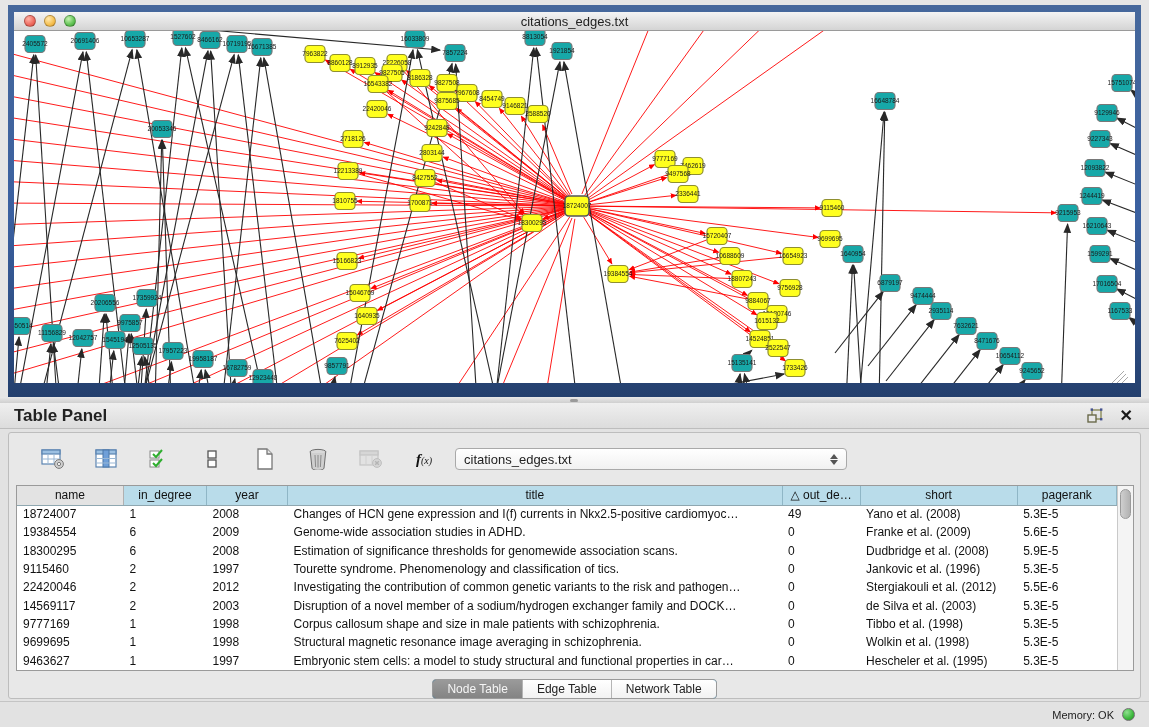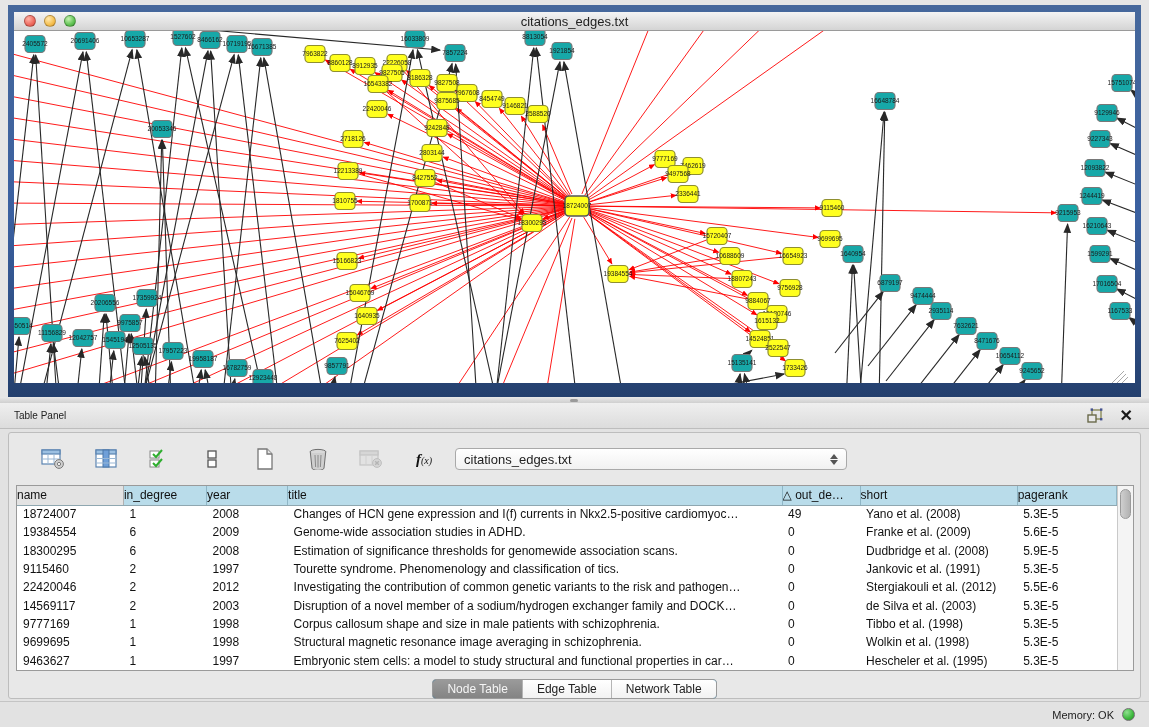--- a/index.html
+++ b/index.html
@@ -32,21 +32,21 @@
   
   .divider { position:absolute; left:0; top:397px; width:1149px; height:6px;
     background:linear-gradient(180deg,#e9e9e9,#cfcfcf); }
   .divider .knob { position:absolute; left:570px; top:2px; width:8px; height:3px;
     border-radius:2px; background:#9a9a9a; }
 
   
   .table-panel { position:absolute; left:0; top:403px; width:1149px; height:298px; background:#e2e2e2; }
   .tp-header { height:26px; background:linear-gradient(180deg,#efefef,#dcdcdc);
     border-bottom:1px solid #bdbdbd; display:flex; align-items:center; }
-  .tp-title { font-size:10px; color:#222; margin-left:14px; flex:1; }
+  .tp-title { font-size:17px; color:#222; margin-left:14px; flex:1;font-weight:bold; }
   .tp-float { width:20px; height:16px; margin-right:14px; cursor:pointer; }
   .tp-close { font-size:16px; font-weight:bold; color:#1a1a1a; margin-right:16px; cursor:pointer; line-height:16px; }
   .tp-body { position:absolute; left:8px; right:8px; top:29px; bottom:2px;
     background:#e8e8e8; border:1px solid #bdbdbd; border-radius:3px; }
 
   
   .tp-toolbar { position:absolute; left:10px; top:12px; height:28px; display:flex; align-items:center; }
   .tb-btn { width:30px; height:26px; display:flex; align-items:center; justify-content:center;
     margin-right:4px; border-radius:3px; cursor:pointer;margin-left:19px; }
   .tb-btn.disabled { opacity:.45; cursor:default; }
@@ -59,21 +59,21 @@
   .combo .stepper { display:flex; flex-direction:column; gap:1px; }
   .combo .stepper span { width:0; height:0; border-left:4px solid transparent; border-right:4px solid transparent; }
   .combo .stepper .up { border-bottom:5px solid #555; }
   .combo .stepper .down { border-top:5px solid #555; }
 
   
   .grid-wrap { position:absolute; left:7px; top:52px; width:1118px; height:186px;
     background:#fff; border:1px solid #9a9a9a; display:flex; }
   table.grid { border-collapse:collapse; table-layout:fixed; width:1100px; font-size:12px; color:#111; }
   table.grid th { background:#b9dcea; font-weight:normal; font-size:12px; height:19px;
-    border-right:1px solid #8fb6c6; border-bottom:1px solid #8fa7b0; text-align:left; cursor:pointer;
+    border-right:1px solid #8fb6c6; border-bottom:1px solid #8fa7b0; text-align:center; cursor:pointer;
     overflow:hidden; white-space:nowrap; }
   table.grid th.first { background:#e3e3e3; border-right:1px solid #b0b0b0; }
   table.grid td { height:16px; padding:0 6px; white-space:nowrap; overflow:hidden; text-overflow:clip; }
   .vscroll { width:16px; background:#f4f4f4; border-left:1px solid #c9c9c9; position:relative; }
   .vthumb { position:absolute; left:2px; right:2px; top:3px; height:30px; border-radius:6px;
     background:linear-gradient(90deg,#cfcfcf,#b2b2b2); border:1px solid #9a9a9a; cursor:pointer; }
 
   
   .tabbar { position:absolute; left:0; right:0; top:246px; display:flex; justify-content:center; }
   .seg { display:flex; border:1px solid #9a9a9a; border-radius:4px; overflow:hidden;
@@ -781,21 +781,21 @@
               <td>0</td>
               <td>Dudbridge et al. (2008)</td>
               <td>5.9E-5</td>
             </tr>
             <tr>
               <td>9115460</td>
               <td>2</td>
               <td>1997</td>
               <td>Tourette syndrome. Phenomenology and classification of tics.</td>
               <td>0</td>
-              <td>Jankovic et al. (1991)</td>
+              <td>Jankovic et al. (1996)</td>
               <td>5.3E-5</td>
             </tr>
             <tr>
               <td>22420046</td>
               <td>2</td>
               <td>2012</td>
               <td>Investigating the contribution of common genetic variants to the risk and pathogen…</td>
               <td>0</td>
               <td>Stergiakouli et al. (2012)</td>
               <td>5.5E-6</td>

